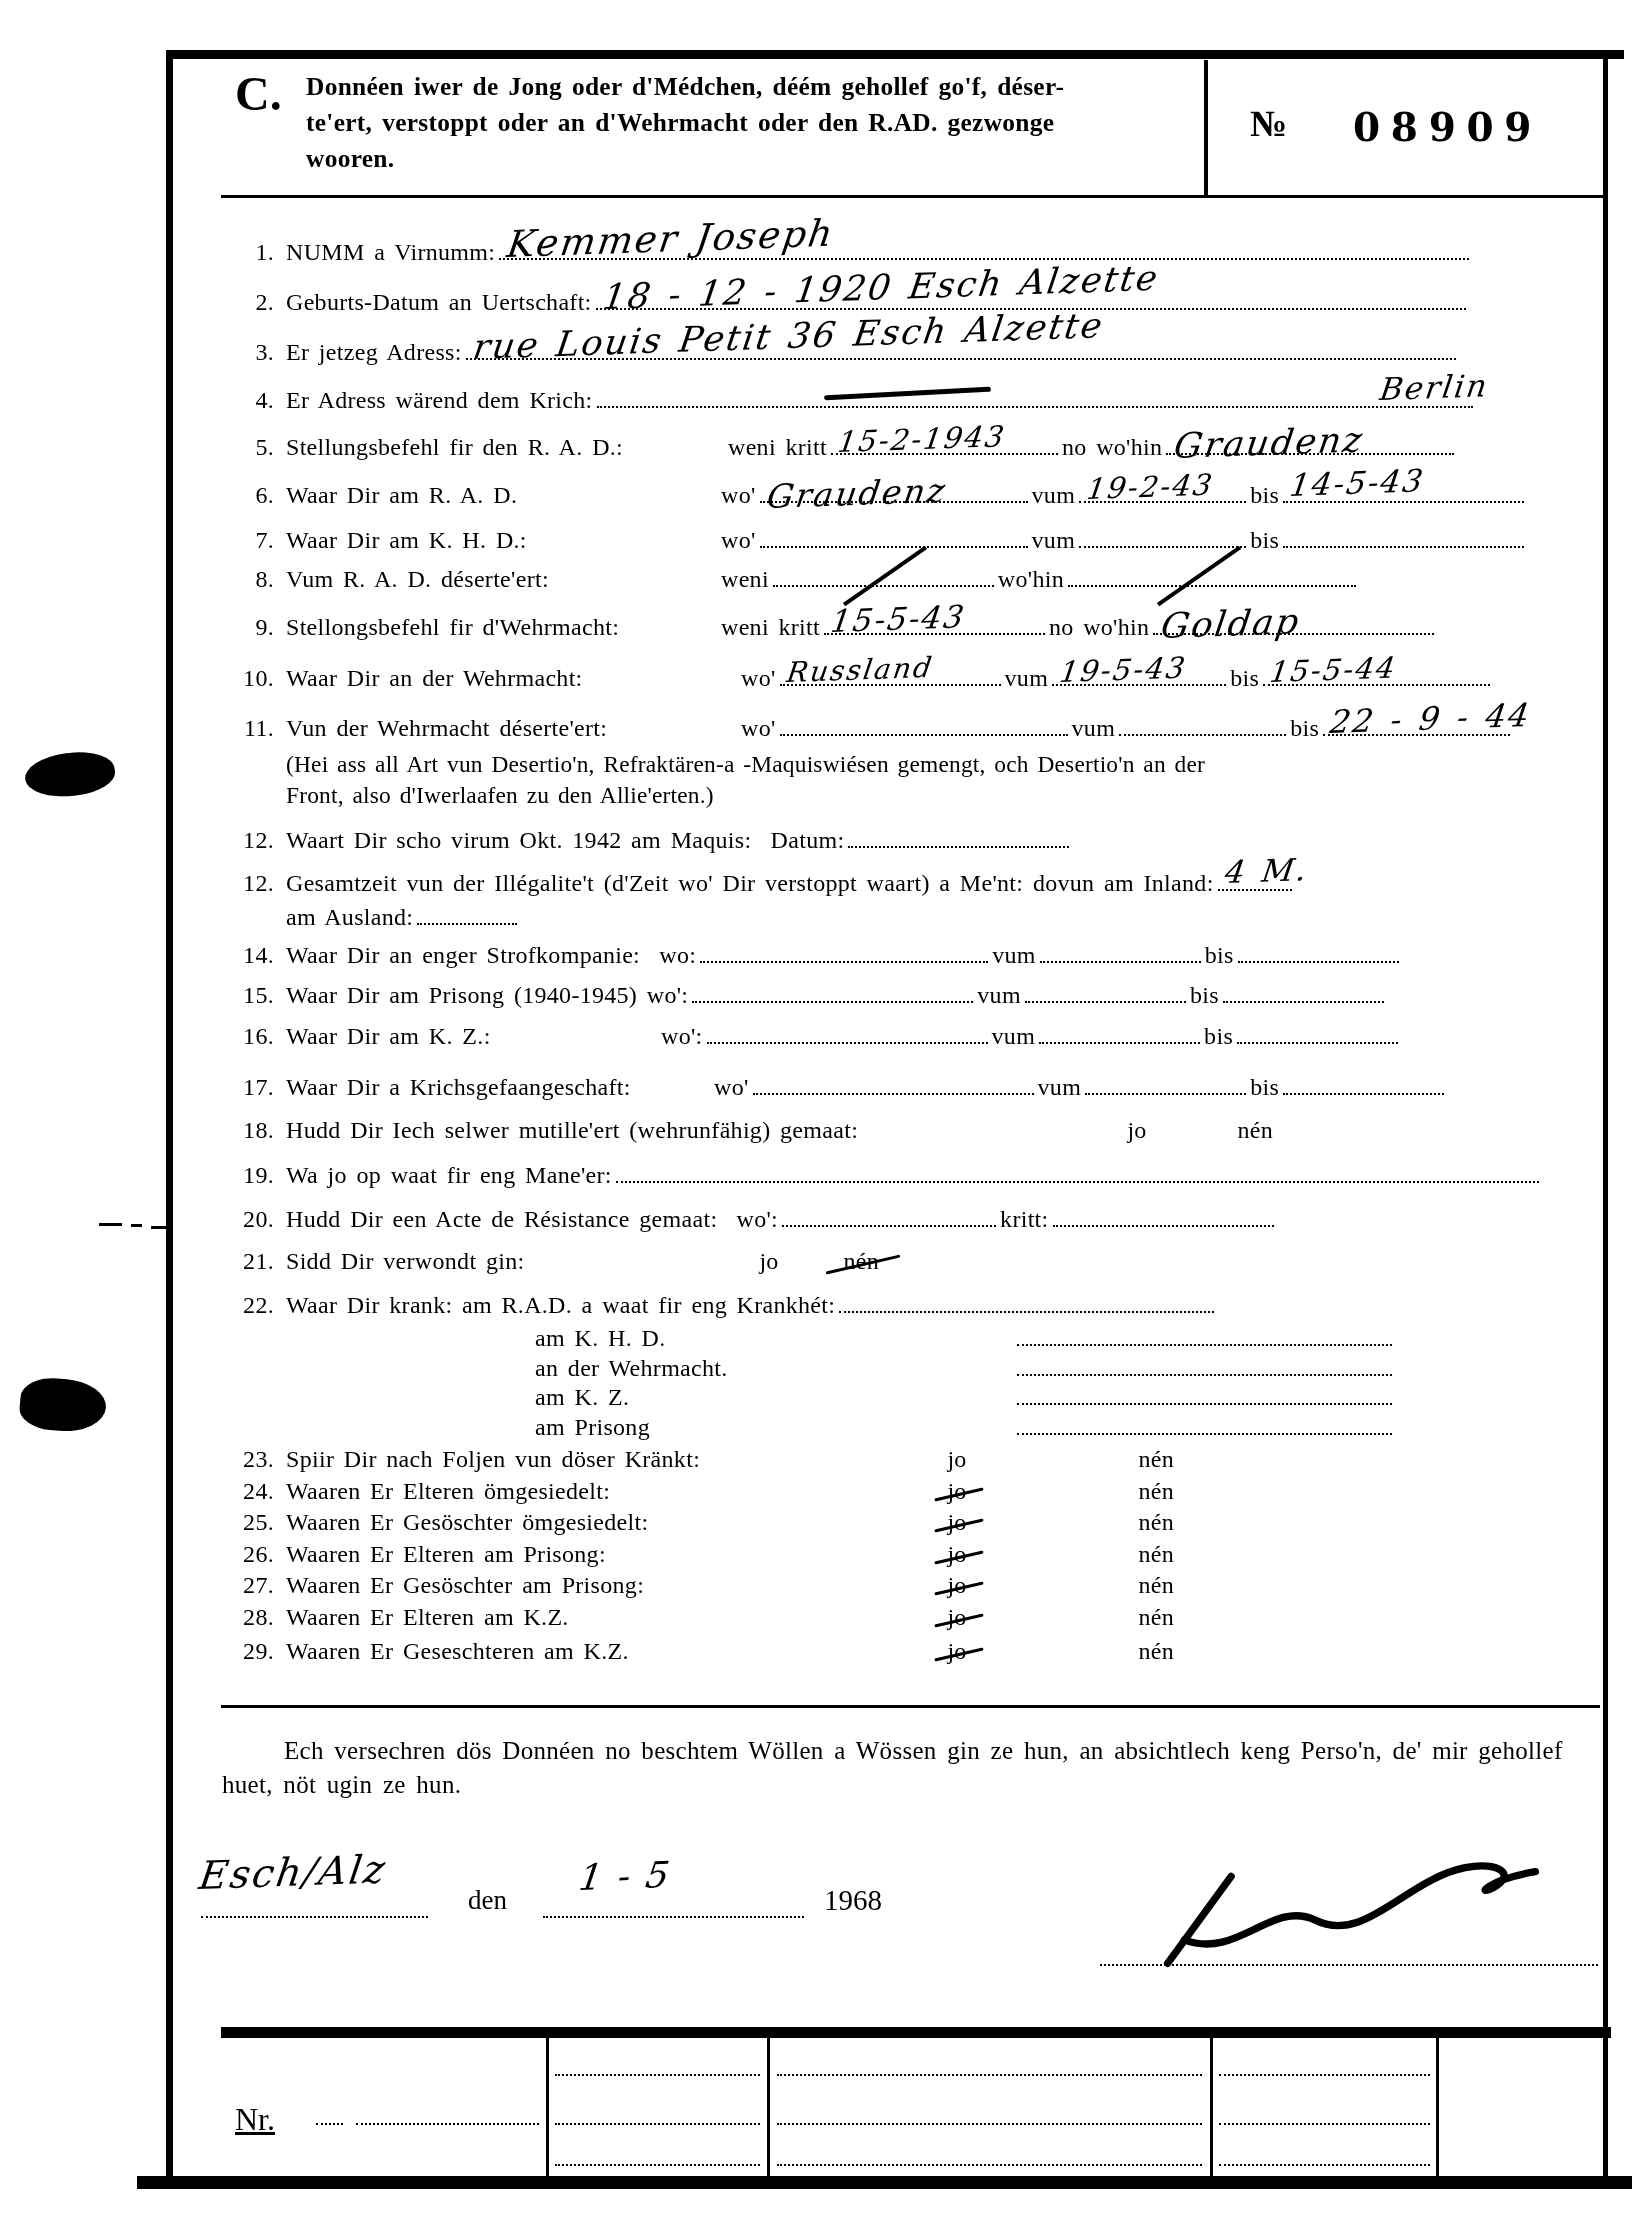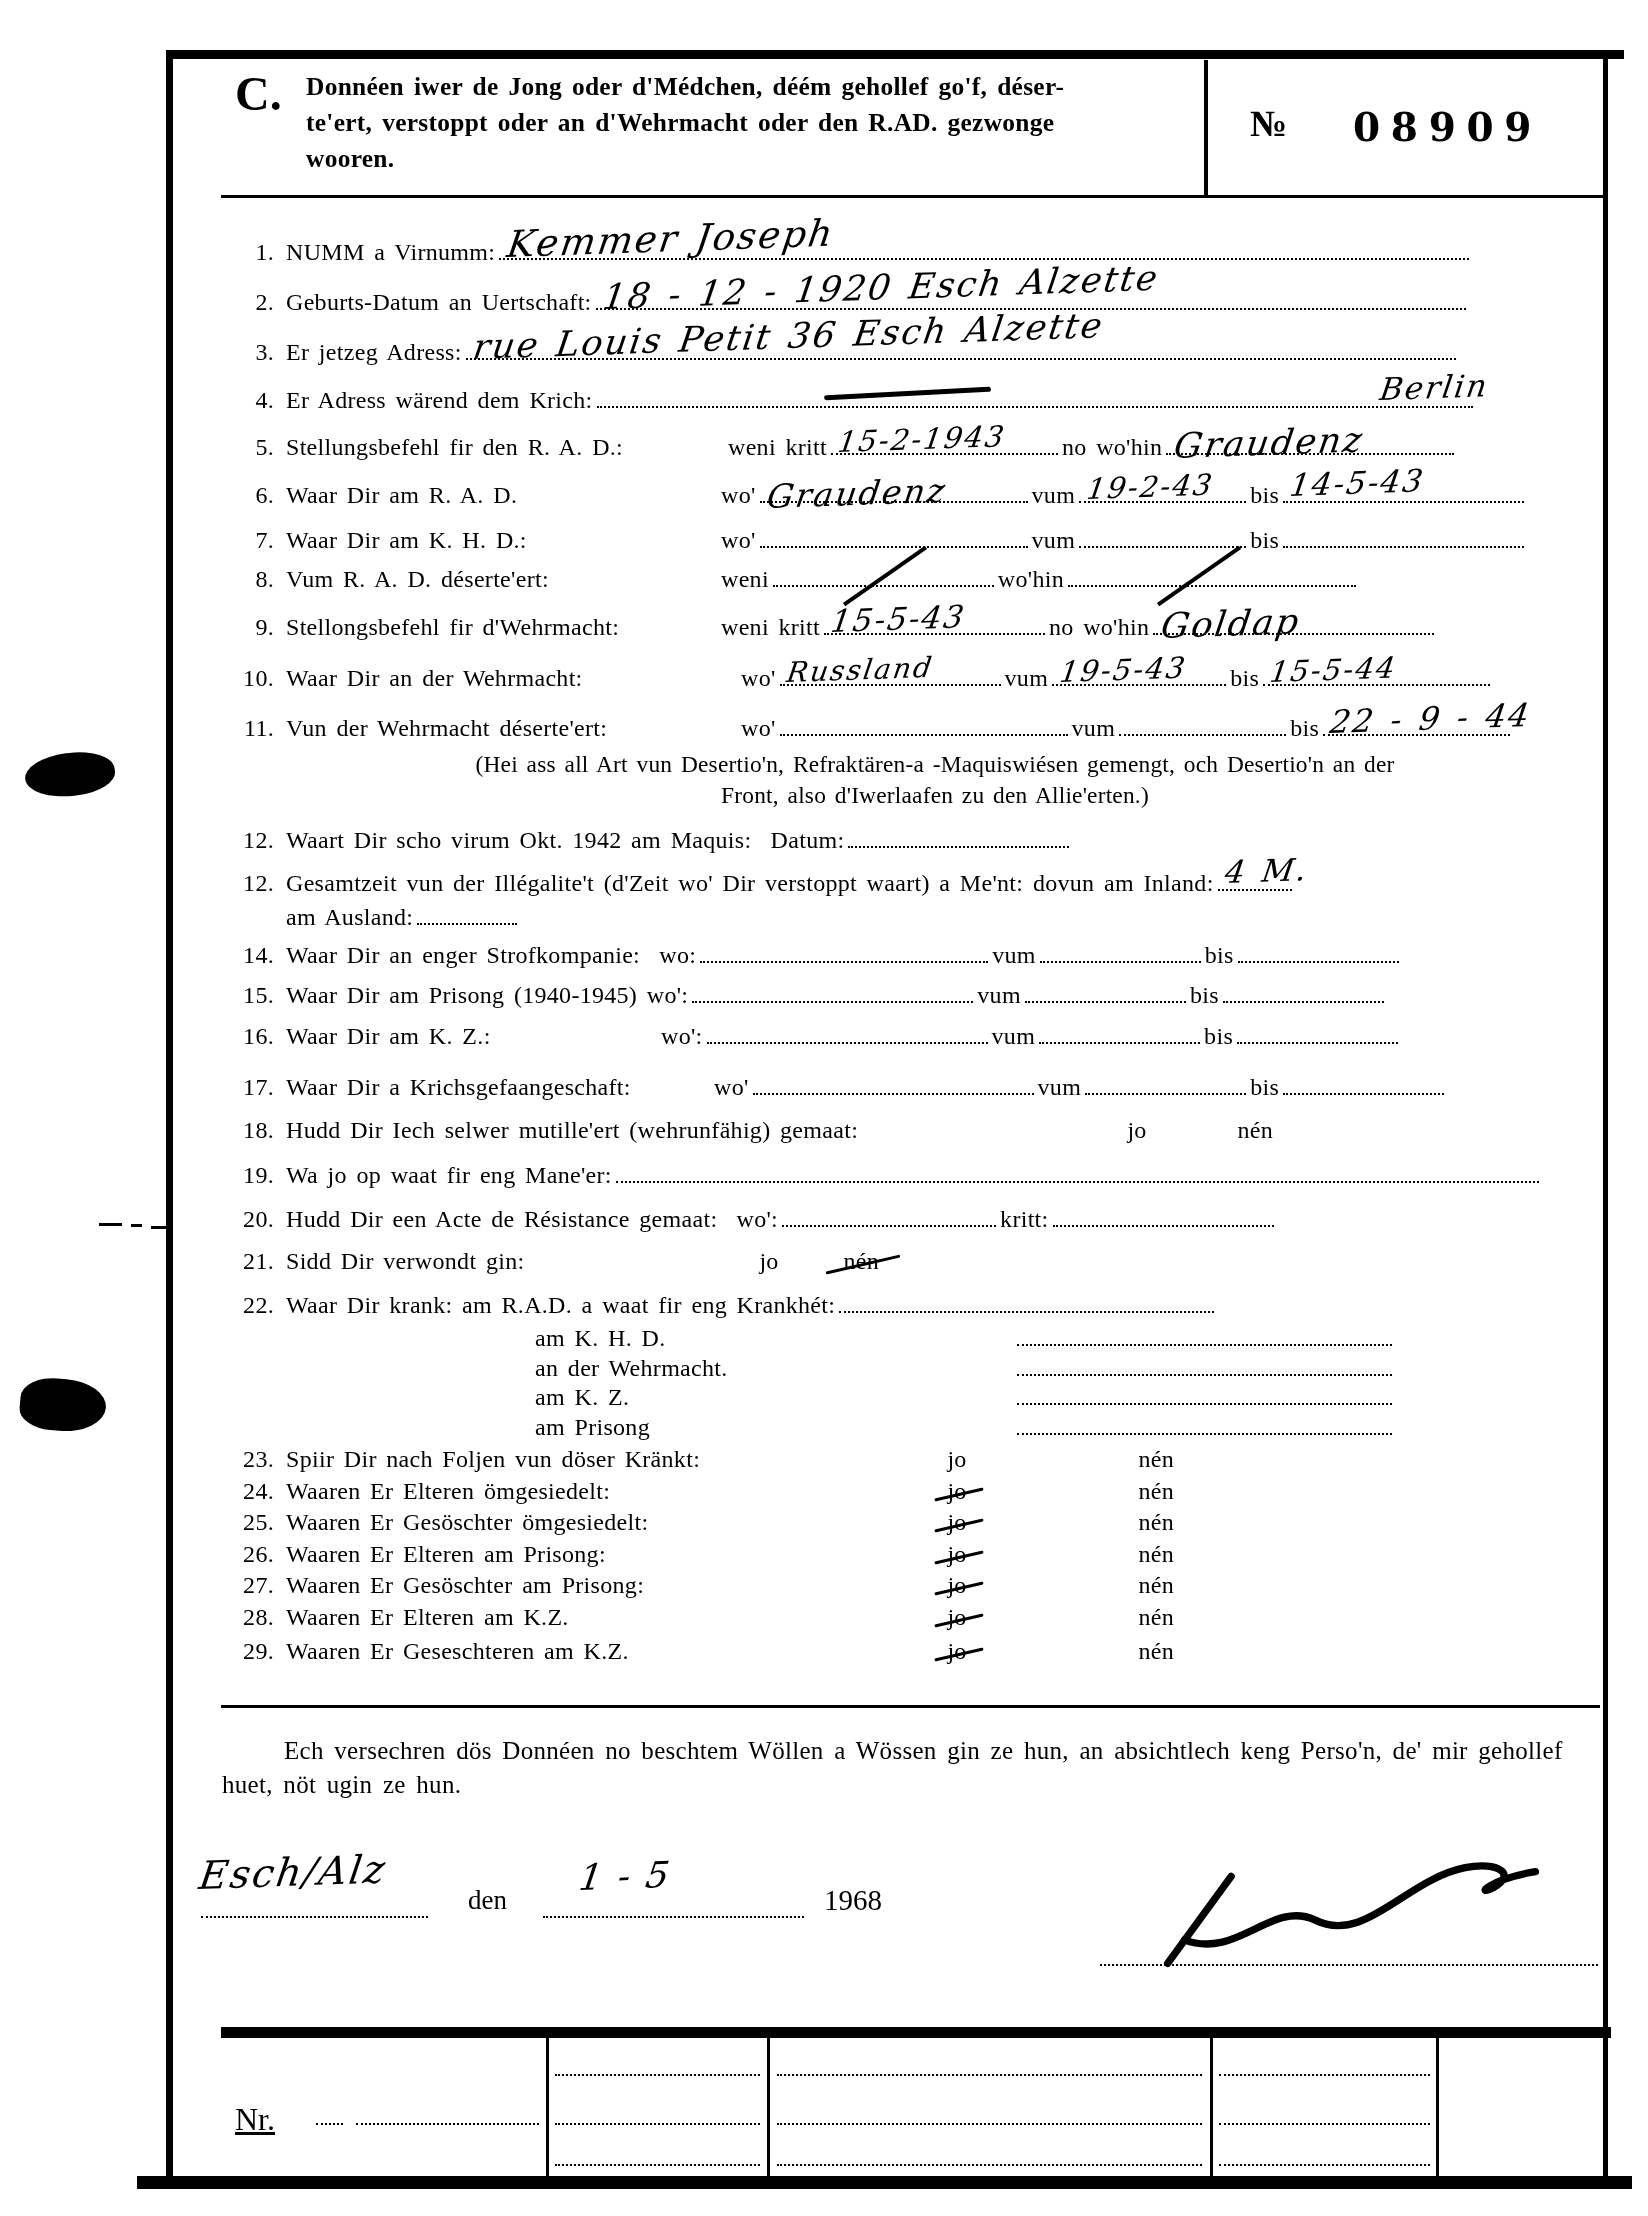--- a/index.html
+++ b/index.html
@@ -23,21 +23,21 @@
   .gap{flex:none;display:inline-block;}
   .choice{flex:none;position:relative;padding:0 5.4px;}
   .strike{position:absolute;height:3.3px;background:#000;top:55%;border-radius:2px;}
   .hw{position:absolute;bottom:-4px;left:5.4px;line-height:1;white-space:nowrap;
       font-family:"DejaVu Serif",serif;font-style:italic;letter-spacing:2px;
       transform:skewX(-10deg) rotate(-2deg);transform-origin:left bottom;}
   .hw-dash{position:absolute;bottom:10.7px;left:26%;width:167px;height:4.7px;background:#000;
            border-radius:2.7px;transform:rotate(-3deg);}
   .hw-slash{position:absolute;bottom:6.7px;left:28%;width:100px;height:4px;background:#000;
             transform:rotate(-35deg);}
-  #note-block{font-size:23.4px;line-height:1.32;letter-spacing:0.2px;word-spacing:2.7px;text-align:center;}
+  #note-block{font-size:23.4px;line-height:1.32;letter-spacing:0.2px;word-spacing:2.7px;}
   #declaration{font-size:25px;line-height:1.35;letter-spacing:0.3px;word-spacing:4px;text-indent:62px;}
   .printed{font-size:27px;}
   .dotline{position:absolute;border-bottom:2px dotted #000;height:1.3px;}
   .blob{position:absolute;background:#000;}
   .vline{position:absolute;background:#000;width:3.3px;}
 </style>
 </head>
 <body>
 
 <div id="page">

